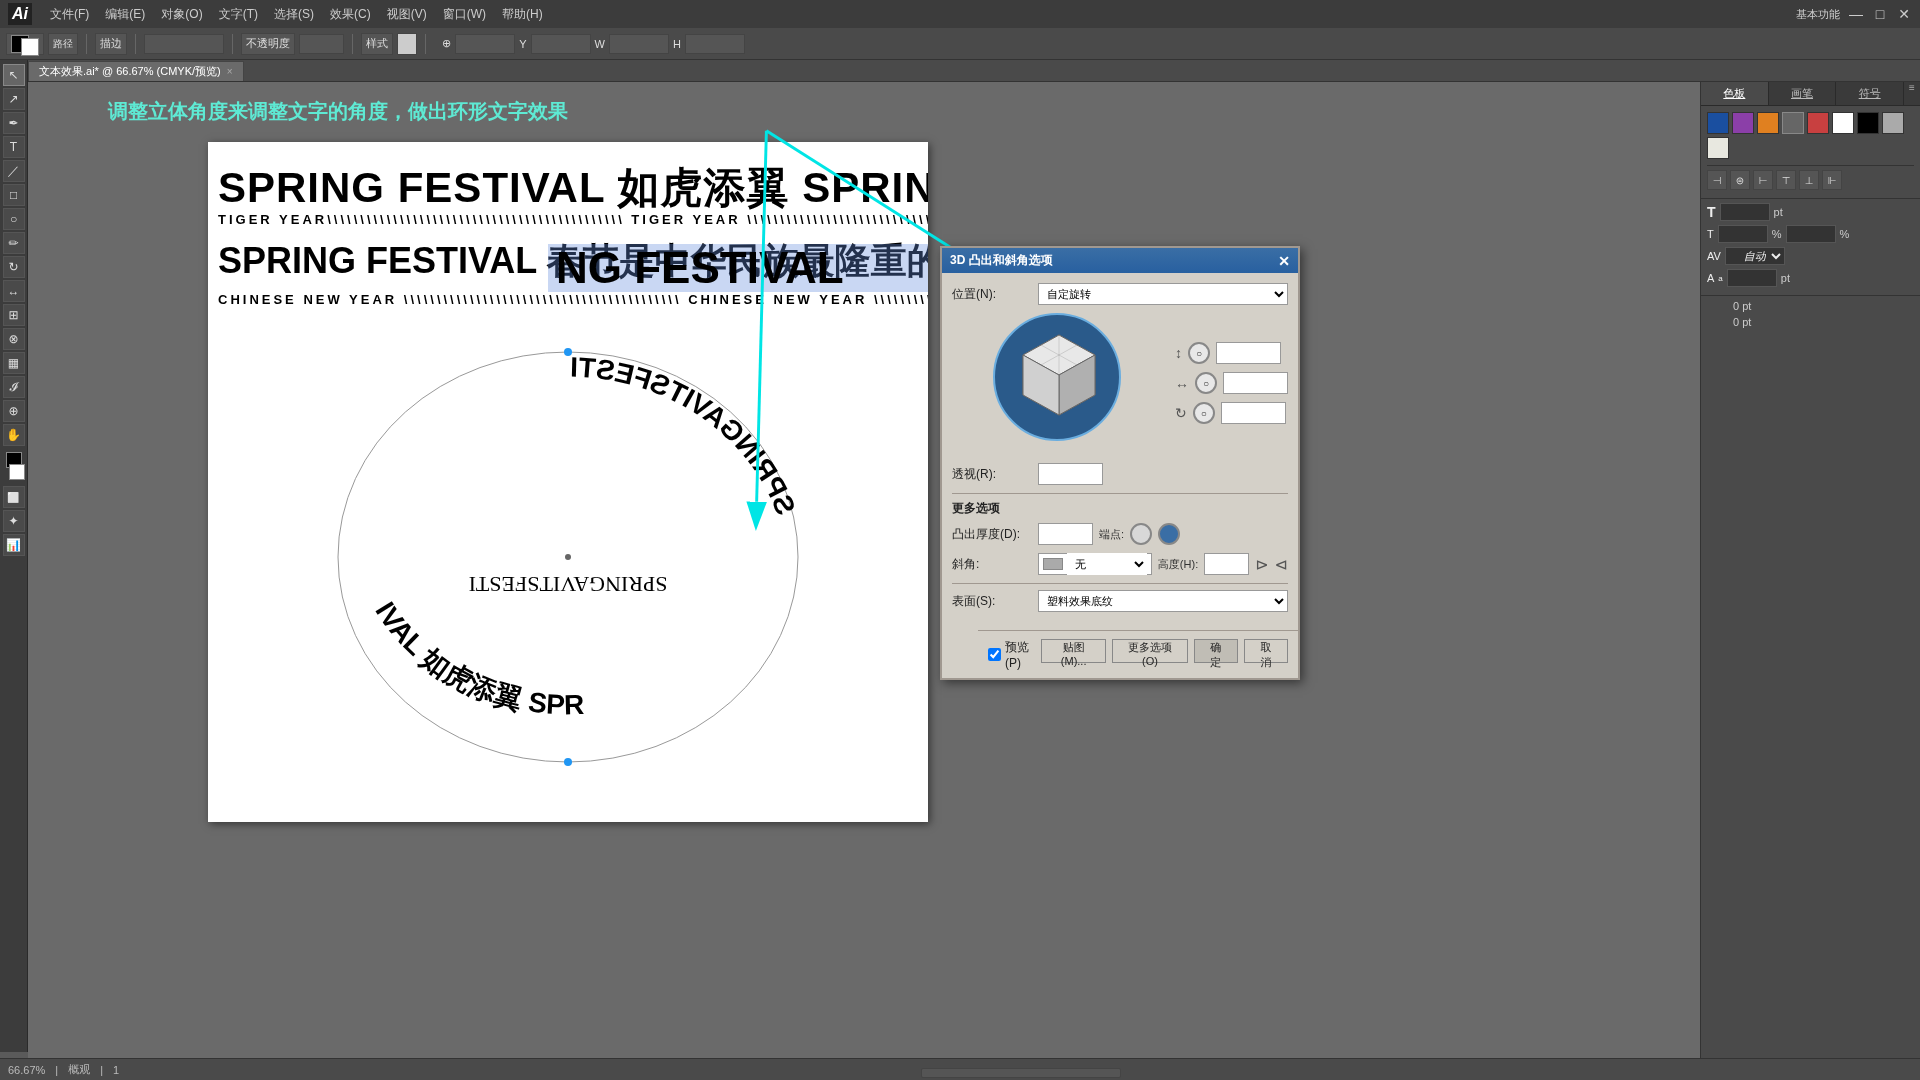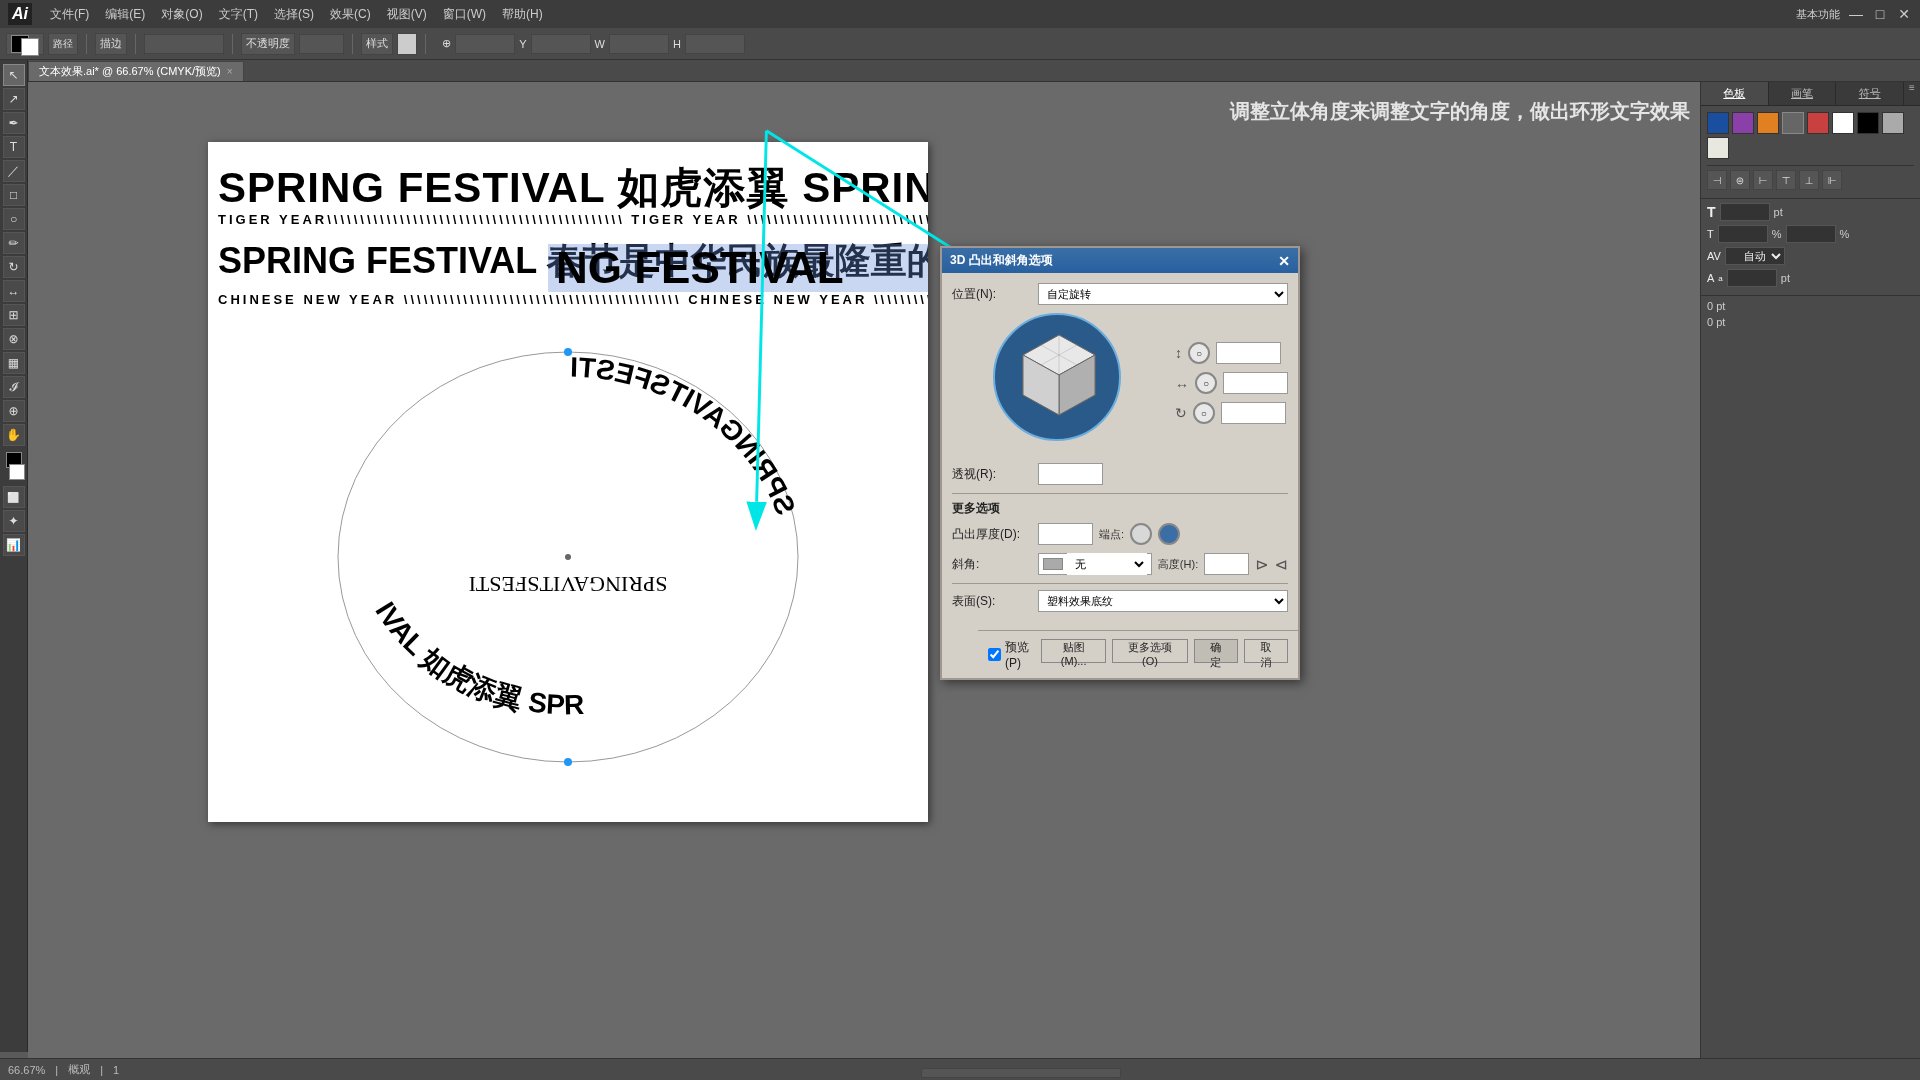--- a/index.html
+++ b/index.html
@@ -560,21 +560,21 @@
 
 <div id="tab-bar">
   <div class="tab active">
     <span>文本效果.ai* @ 66.67% (CMYK/预览)</span>
     <span class="tab-close">×</span>
   </div>
 </div>
 
 <div id="canvas-area">
 
-  <div id="annotation" style="position:absolute;top:16px;left:80px;right:10px;color:#e5e5e5;font-size:20px;font-weight:bold;text-align:right;white-space:nowrap;z-index:50;">调整立体角度来调整文字的角度，做出环形文字效果</div>
+  <div id="annotation" style="position:absolute;top:16px;left:80px;right:10px;color:#5eead4;font-size:20px;font-weight:bold;text-align:left;white-space:nowrap;z-index:50;">调整立体角度来调整文字的角度，做出环形文字效果</div>
 
   <div id="artboard">
     <div class="art-line1">SPRING FESTIVAL 如虎添翼 SPRING FESTIVA</div>
     <div class="art-line2">TIGER YEAR\\\\\\\\\\\\\\\\\\\\\\\\\\\\\\\\\\\\\\\\\\\\\  TIGER YEAR \\\\\\\\\\\\\\\\\\\\\\\\\\\\\\\\\\\\\\\\\\\\\\\\</div>
     <div class="art-line3" style="position:absolute;top:95px;left:0;right:0;font-size:36px;font-weight:900;color:#000;overflow:hidden;white-space:nowrap;padding:0 10px;">SPRING FESTIVAL 春节是中华民族最隆重的传统佳节</div>
 
     <div style="position:absolute;top:102px;left:340px;right:0;height:48px;background:rgba(100,140,220,0.35);display:flex;align-items:center;padding-left:8px;font-size:44px;font-weight:900;color:#000;overflow:hidden;white-space:nowrap;">NG FESTIVAL</div>
     <div class="art-line4">CHINESE NEW YEAR \\\\\\\\\\\\\\\\\\\\\\\\\\\\\\\\\\\\\\\\\\  CHINESE NEW YEAR \\\\\\\\\\\\\\\\\\\\</div>
 
     <div id="circle-container">
@@ -657,33 +657,33 @@
     </div>
     <div class="rp-row">
       <span style="font-size:11px;color:#eee;">T</span>
       <input class="rp-val" style="">
       <span>%</span>
       <input class="rp-val" style="">
       <span>%</span>
     </div>
     <div class="rp-row">
       <span style="font-size:11px;color:#eee;">AV</span>
-      <select class="rp-val" style="width:60px;">
+      <select class="rp-val" style="width:60px;font-style:italic;">
         <option>自动</option>
       </select>
     </div>
     <div class="rp-row">
       <span style="font-size:11px;color:#eee;">A</span>
       <span style="font-size:8px;color:#eee;vertical-align:sub;">a</span>
       <input class="rp-val" style="">
       <span>pt</span>
     </div>
   </div>
 
-  <div style="padding:4px 6px;">
+  <div style="padding:4px 6px;margin-left:26px;">
     <div class="rp-row">
       <span>0 pt</span>
     </div>
     <div class="rp-row">
       <span>0 pt</span>
     </div>
   </div>
 </div>
 
 <div id="dialog-3d">

